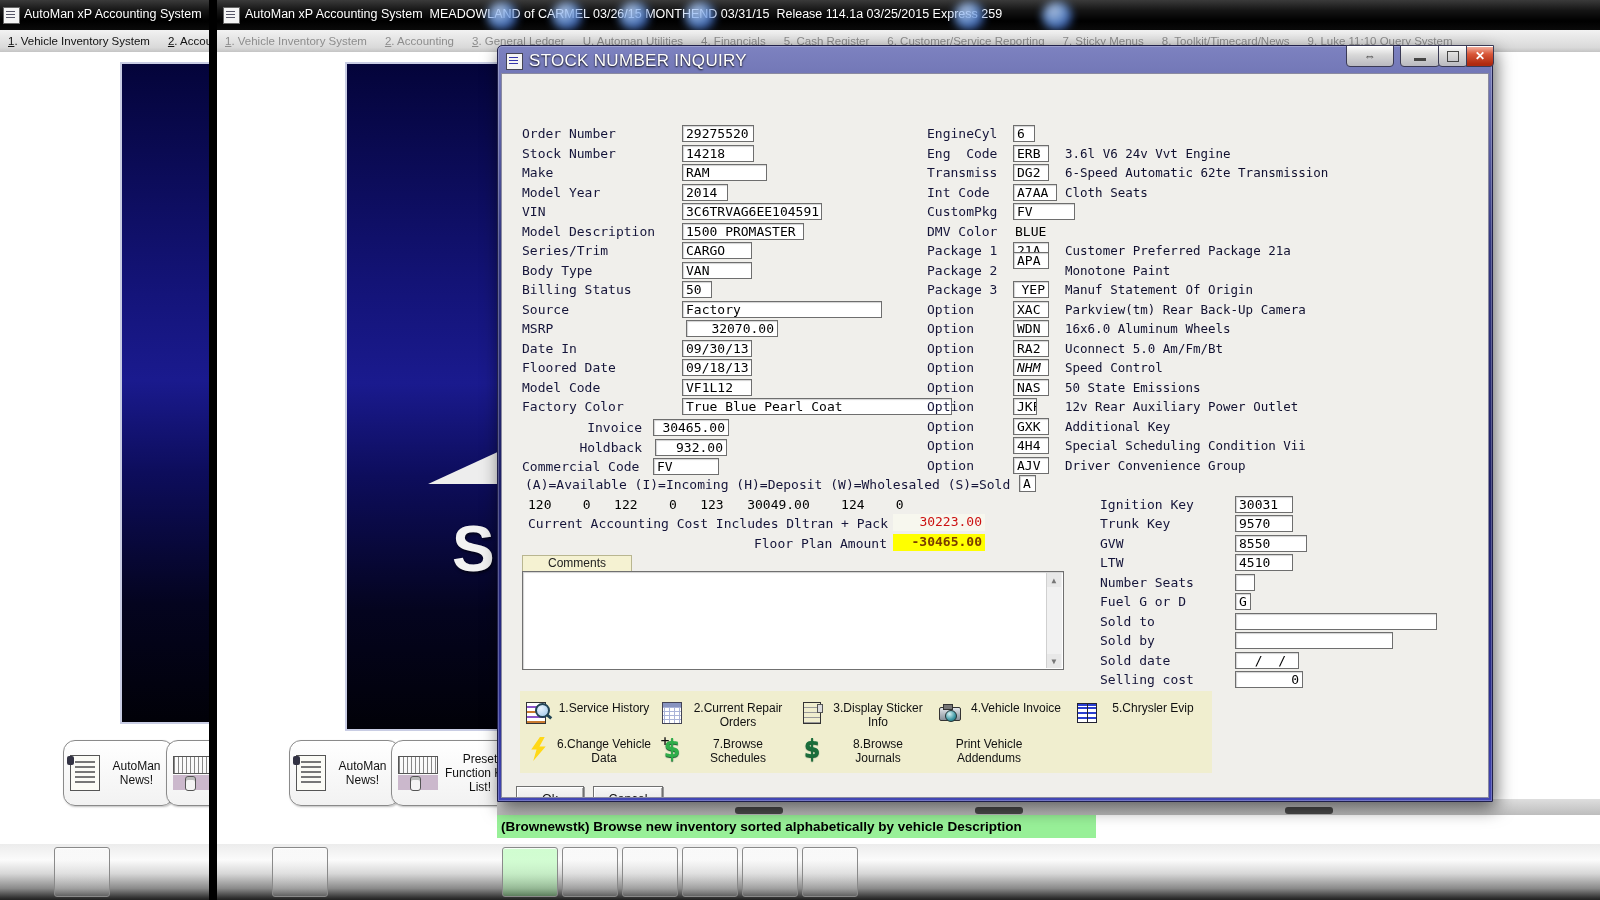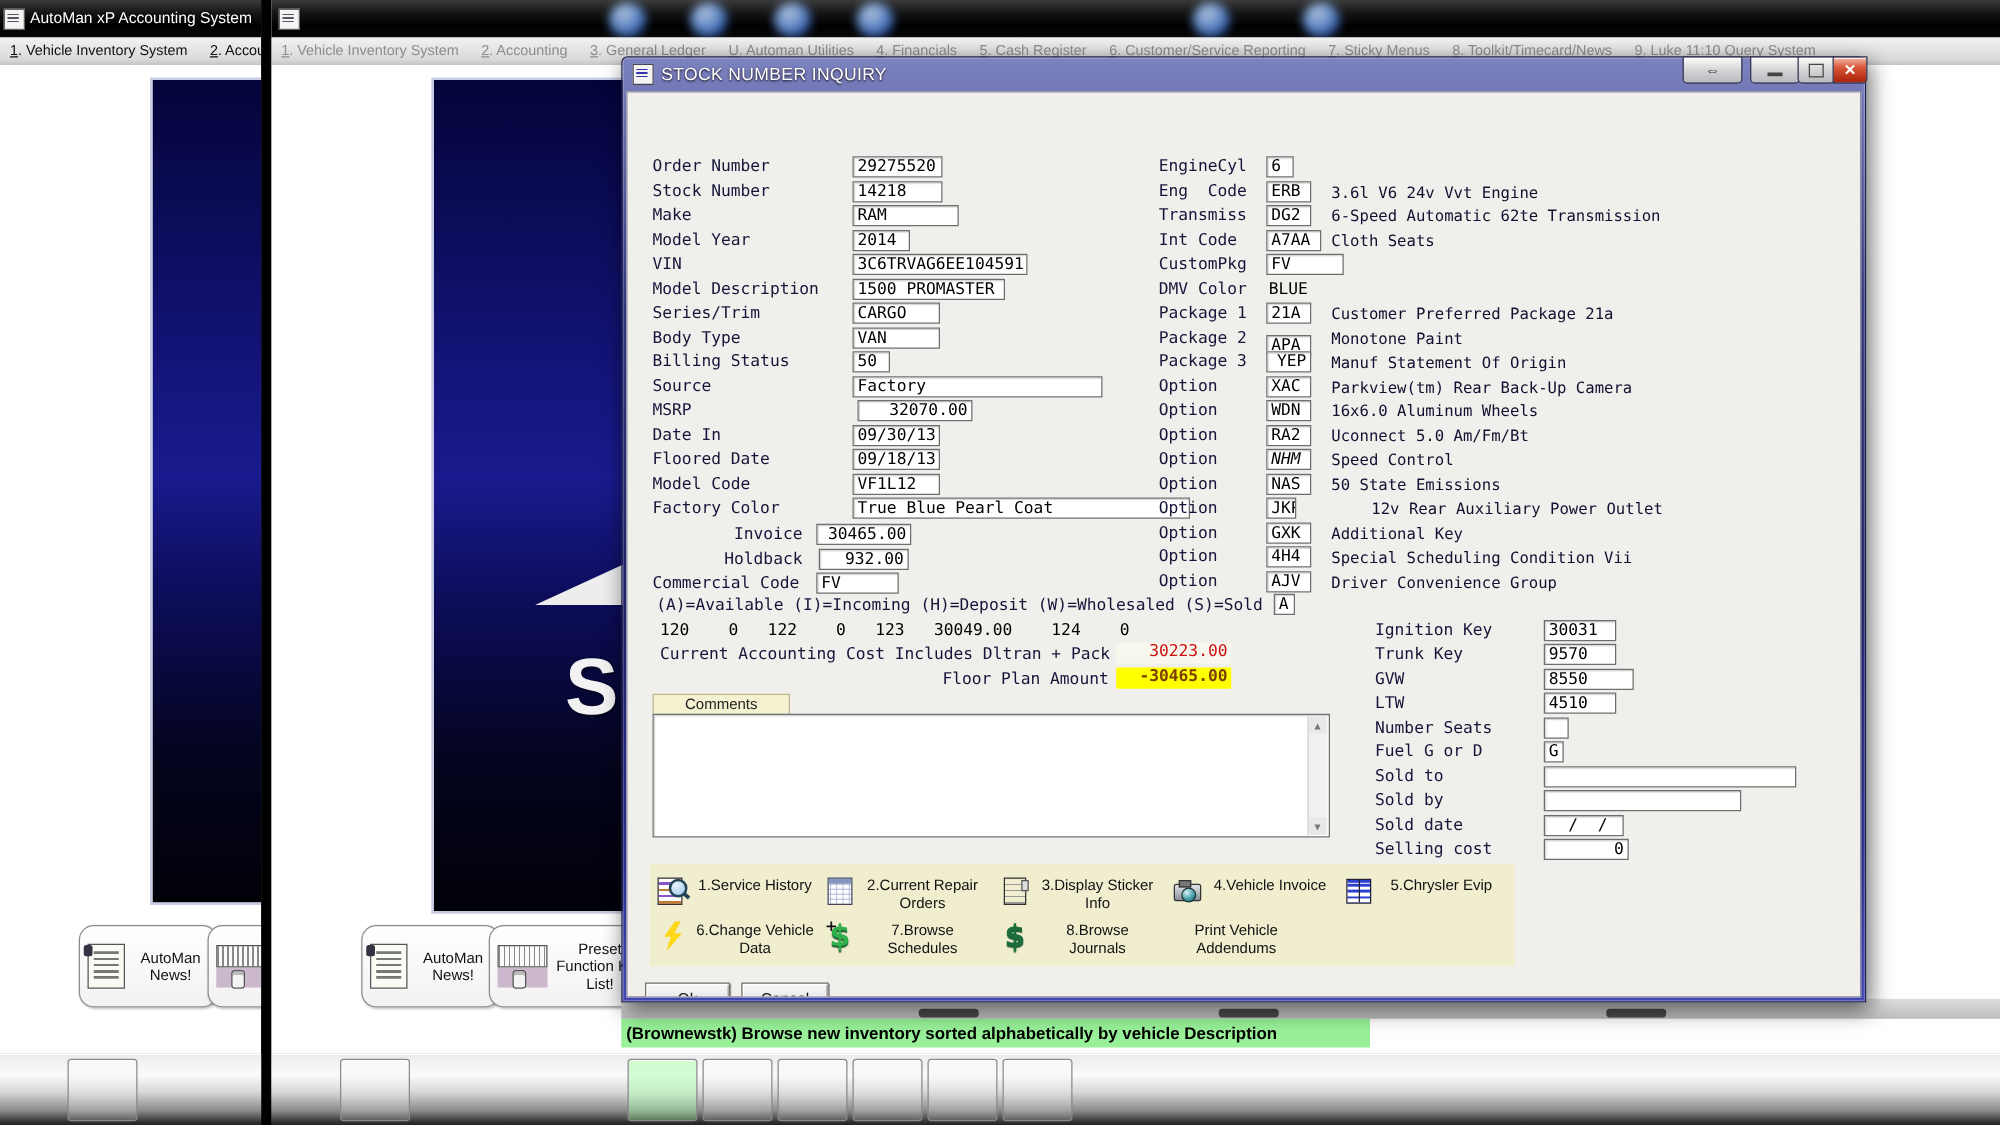--- a/index.html
+++ b/index.html
@@ -54,22 +54,22 @@
     background-image:repeating-linear-gradient(90deg,#888 0 1px,transparent 1px 4px);}
   .keys-ico::after{content:"";position:absolute;left:12px;top:20px;width:9px;height:13px;background:#f4f4f4;
     border:1px solid #555;border-radius:3px;box-shadow:inset 0 3px 0 #bbb;}
   .keys-ico{background:linear-gradient(transparent 55%,#cbb8cc 55%);}
 
   
   #dialog{position:absolute;left:497px;top:45px;width:994px;height:755px;z-index:50;
     border:1px solid #20204a;border-radius:5px 5px 0 0;
     box-shadow:3px 6px 18px rgba(0,0,0,.6), inset 0 0 0 1px rgba(255,255,255,.25);
     background:linear-gradient(180deg,#7d82c0 0%,#33377f 26%,#1e2066 58%,#2b2e8e 86%,#4347b4 100%);}
-  #dlg-title{position:absolute;left:8px;top:5px;color:#fff;font-size:14px;letter-spacing:.3px;
-    display:flex;gap:6px;text-shadow:0 1px 2px #000;}
+  #dlg-title{position:absolute;left:8px;top:5px;color:#fff;font-size:17px;letter-spacing:.3px;
+    display:flex;align-items:center;gap:6px;text-shadow:0 1px 2px #000;}
   .dlg-ico{width:15px;height:15px;background:#f4f4f4;border:1px solid #445;position:relative;flex:0 0 auto;}
   .dlg-ico::after{content:"";position:absolute;left:2px;top:3px;width:9px;height:8px;
     background:repeating-linear-gradient(180deg,#33a 0 1px,transparent 1px 3px);}
   .winctl{position:absolute;top:-1px;height:20px;border:1px solid #3a3a55;border-radius:0 0 4px 4px;
     background:linear-gradient(180deg,#fdfdfd,#d8d8d8 45%,#b9b9bf);box-shadow:inset 0 1px 0 #fff;
     display:flex;align-items:center;justify-content:center;color:#333;font-size:12px;}
   #ctl-swap{left:848px;width:46px;}
   #ctl-min{left:902px;width:38px;}
   #ctl-max{left:940px;width:28px;}
   #ctl-close{left:968px;width:26px;border-radius:0 0 4px 0;
@@ -177,20 +177,21 @@
       <div class="side-btn" style="left:166px;top:688px;width:120px">
         <span class="keys-ico"></span>
 
       </div>
     </div>
   </div>
 
   <div class="monitor" id="mon-right">
     <div class="titlebar">
       <span class="app-ico" style="left:6px"></span>
+      <span class="ttl" style="left:28px">AutoMan xP Accounting System  MEADOWLAND of CARMEL 03/26/15 MONTHEND 03/31/15  Release 114.1a 03/25/2015 Express 259</span>
       <span class="orb-blur" style="left:270px"></span>
       <span class="orb-blur" style="left:335px"></span>
       <span class="orb-blur" style="left:402px"></span>
       <span class="orb-blur" style="left:468px"></span>
       <span class="orb-blur" style="left:737px"></span>
       <span class="orb-blur" style="left:825px"></span>
     </div>
     <div class="menubar" id="menu-main">
         <span class="mi"><u>1</u>. Vehicle Inventory System</span>
         <span class="mi"><u>2</u>. Accounting</span>
@@ -296,21 +297,21 @@
           <div class="fld-box" style="left: 511px; top: 109.5px; width: 44px;">A7AA</div>
           <div class="fld-desc" style="left: 563px; top: 110.5px;">Cloth Seats</div>
           <div class="fld-label" style="left: 425px; top: 130px;">CustomPkg</div>
           <div class="fld-box" style="left: 511px; top: 129px; width: 62px;">FV</div>
           <div class="fld-label" style="left: 425px; top: 149.5px;">DMV Color</div>
           <div class="plain-val" style="left: 513px; top: 149.5px;">BLUE</div>
           <div class="fld-label" style="left: 425px; top: 169px;">Package 1</div>
           <div class="fld-box" style="left: 511px; top: 168px; width: 36px;">21A</div>
           <div class="fld-desc" style="left: 563px; top: 169px;">Customer Preferred Package 21a</div>
           <div class="fld-label" style="left: 425px; top: 188.5px;">Package 2</div>
-          <div class="fld-box" style="left: 511px; top: 194px; width: 36px;">APA</div>
+          <div class="fld-box" style="left: 511px; top: 178px; width: 36px;">APA</div>
           <div class="fld-desc" style="left: 563px; top: 188.5px;">Monotone Paint</div>
           <div class="fld-label" style="left: 425px; top: 208px;">Package 3</div>
           <div class="fld-box" style="left: 511px; top: 207px; width: 36px; text-align: right;">YEP</div>
           <div class="fld-desc" style="left: 563px; top: 208px;">Manuf Statement Of Origin</div>
           <div class="fld-label" style="left: 425px; top: 227.5px;">Option</div>
           <div class="fld-box" style="left: 511px; top: 226.5px; width: 36px;">XAC</div>
           <div class="fld-desc" style="left: 563px; top: 227.5px;">Parkview(tm) Rear Back-Up Camera</div>
           <div class="fld-label" style="left: 425px; top: 247px;">Option</div>
           <div class="fld-box" style="left: 511px; top: 246px; width: 36px;">WDN</div>
           <div class="fld-desc" style="left: 563px; top: 247px;">16x6.0 Aluminum Wheels</div>
@@ -318,21 +319,21 @@
           <div class="fld-box" style="left: 511px; top: 265.5px; width: 36px;">RA2</div>
           <div class="fld-desc" style="left: 563px; top: 266.5px;">Uconnect 5.0 Am/Fm/Bt</div>
           <div class="fld-label" style="left: 425px; top: 286px;">Option</div>
           <div class="fld-box" style="left: 511px; top: 285px; width: 36px; font-style: italic;">NHM</div>
           <div class="fld-desc" style="left: 563px; top: 286px;">Speed Control</div>
           <div class="fld-label" style="left: 425px; top: 305.5px;">Option</div>
           <div class="fld-box" style="left: 511px; top: 304.5px; width: 36px;">NAS</div>
           <div class="fld-desc" style="left: 563px; top: 305.5px;">50 State Emissions</div>
           <div class="fld-label" style="left: 425px; top: 325px;">Option</div>
           <div class="fld-box" style="left: 511px; top: 324px; width: 24px;">JKP</div>
-          <div class="fld-desc" style="left: 563px; top: 325px; margin-left: 32px;">12v Rear Auxiliary Power Outlet</div>
+          <div class="fld-desc" style="left: 563px; top: 325px;">12v Rear Auxiliary Power Outlet</div>
           <div class="fld-label" style="left: 425px; top: 344.5px;">Option</div>
           <div class="fld-box" style="left: 511px; top: 343.5px; width: 36px;">GXK</div>
           <div class="fld-desc" style="left: 563px; top: 344.5px;">Additional Key</div>
           <div class="fld-label" style="left: 425px; top: 364px;">Option</div>
           <div class="fld-box" style="left: 511px; top: 363px; width: 36px;">4H4</div>
           <div class="fld-desc" style="left: 563px; top: 364px;">Special Scheduling Condition Vii</div>
           <div class="fld-label" style="left: 425px; top: 383.5px;">Option</div>
           <div class="fld-box" style="left: 511px; top: 382.5px; width: 36px;">AJV</div>
           <div class="fld-desc" style="left: 563px; top: 383.5px;">Driver Convenience Group</div>
           <div class="fld-label" style="left: 598px; top: 422.5px;">Ignition Key</div>

